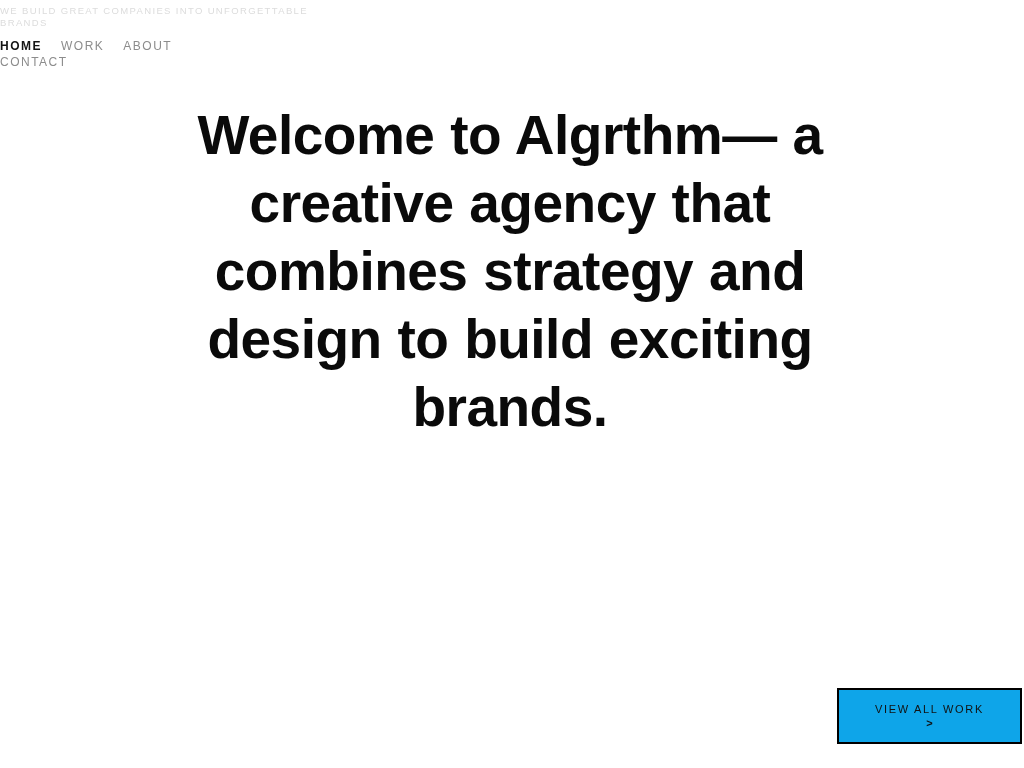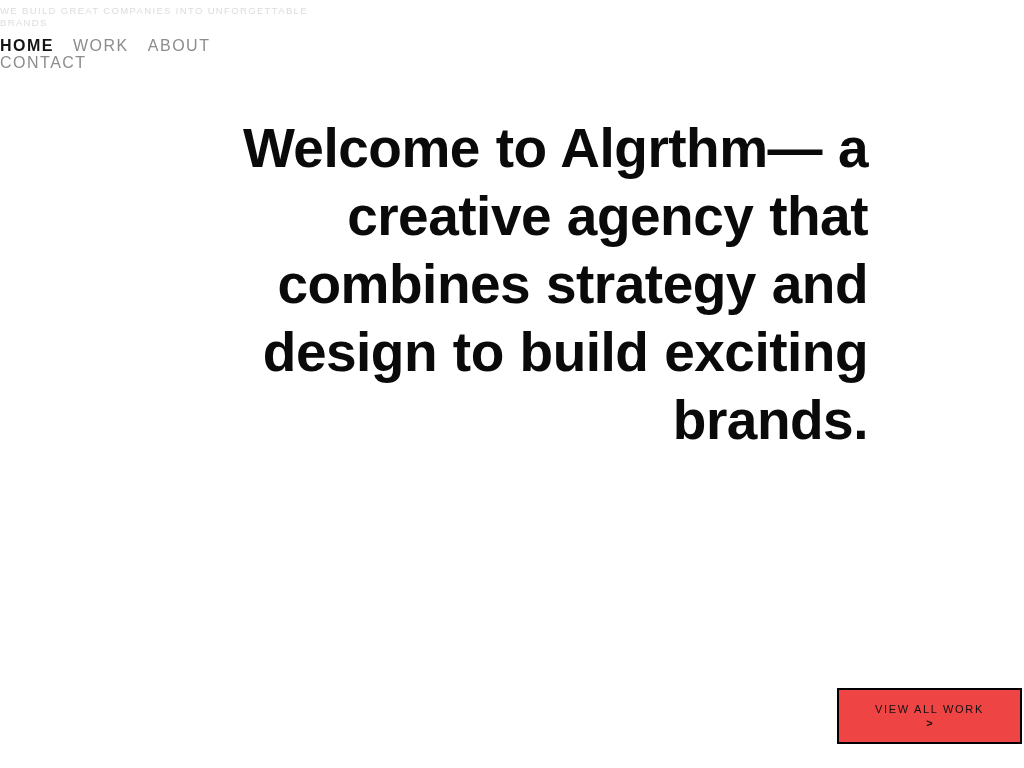--- a/index.html
+++ b/index.html
@@ -42,42 +42,42 @@
     position: absolute;
     left: 0px;
     top: 40px;
     width: 250px;
     font-size: 0;
     line-height: 12px;
   }
   .nav-item {
     display: inline-block;
     font-family: "Liberation Sans", sans-serif;
-    font-size: 16px;
+    font-size: 12px;
     line-height: 12px;
     letter-spacing: 1.5px;
     text-transform: uppercase;
     color: #8c8c8c;
     text-decoration: none;
     margin-right: 19px;
     cursor: pointer;
     white-space: nowrap;
   }
   .nav-item.active {
     color: #141414;
     font-weight: 700;
   }
 
   
   .hero {
     position: absolute;
     left: 152px;
-    top: 114px;
+    top: 101px;
     width: 716px;
-    text-align: right;
+    text-align: center;
   }
   .hero-title {
     margin: 0;
     font-family: "Liberation Sans", sans-serif;
     font-weight: 700;
     font-size: 55px;
     line-height: 68px;
     letter-spacing: -0.5px;
     color: #0a0a0a;
     word-spacing: 1px;
@@ -98,21 +98,21 @@
 
   
   .cta {
     position: absolute;
     left: 837px;
     top: 688px;
     width: 185px;
     height: 56px;
     box-sizing: border-box;
     border: 2px solid #000000;
-    background: #ef4444;
+    background: #0ea5e9;
     display: flex;
     flex-direction: column;
     align-items: center;
     justify-content: center;
     cursor: pointer;
     text-decoration: none;
   }
   .cta-label {
     font-size: 11px;
     line-height: 15px;

